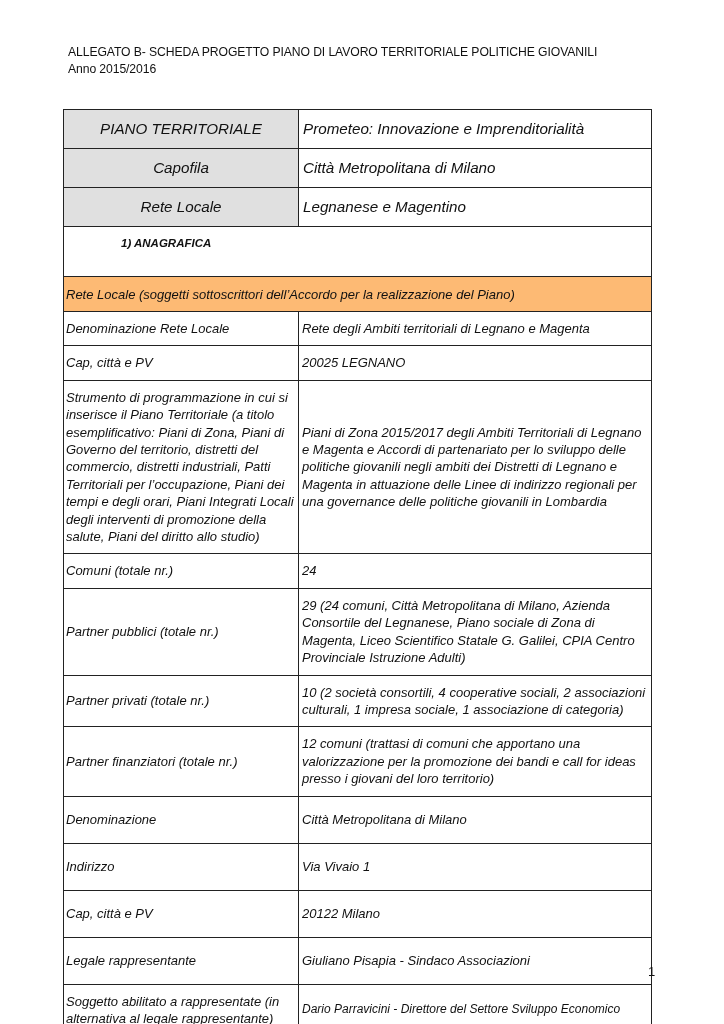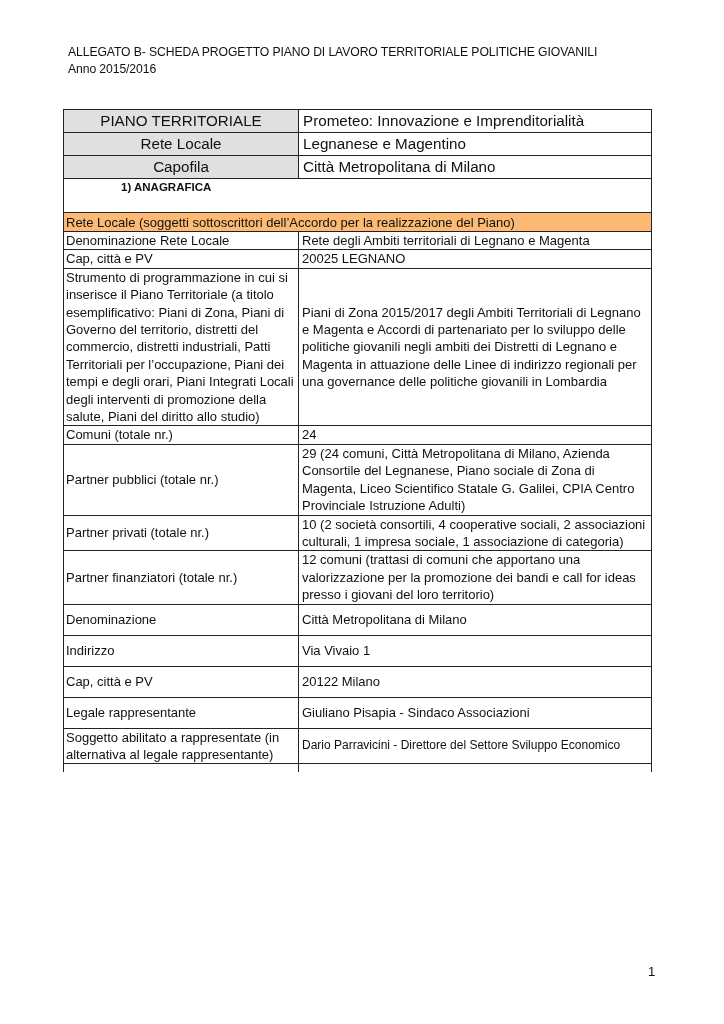--- a/index.html
+++ b/index.html
@@ -2,21 +2,21 @@
 <html><head>
 <meta charset="utf-8">
 <style>
   html, body { margin: 0; padding: 0; }
   body {
     width: 724px; height: 1024px; background: #ffffff; position: relative;
     font-family: "Liberation Sans", sans-serif; color: #111; overflow: hidden;
   }
   .doc-header { position: absolute; left: 68px; top: 44px; font-size: 12.2px; font-weight: normal; line-height: 17px; letter-spacing: -0.1px; }
   .tbl { position: absolute; left: 63px; top: 109px; width: 588px; border-collapse: collapse; table-layout: fixed; }
-  .tbl td { border: 1.3px solid #222; padding: 0 2px; vertical-align: middle; font-size: 13px; line-height: 17.4px; }
+  .tbl td { border: 1.3px solid #222; padding: 8px 2px; vertical-align: middle; font-size: 13px; line-height: 17.4px; font-style: italic; }
   .tbl col.c1 { width: 235px; }
   .tbl col.c2 { width: 353px; }
   .hdr td { font-size: 15.2px; height: 22px; line-height: 20px; }
   .hdr td.k { background: #e0e0e0; text-align: center; }
   .hdr td.v { padding-left: 4px; }
   .sec-title td { height: 33px; vertical-align: top; border-bottom: 1.3px solid #222; }
   .sec-title span { display: block; font-weight: bold; font-size: 11.5px; padding-left: 55px; padding-top: 1px; line-height: 14px; }
   .gray td { background: #fdba74; height: 18px; line-height: 17px; }
   .r td.v { padding-left: 3px; }
   .tall-c td { height: 30px; }
@@ -36,26 +36,26 @@
   <colgroup>
       <col class="c1">
       <col class="c2">
     </colgroup>
   <tbody>
     <tr class="hdr">
       <td class="k">PIANO TERRITORIALE</td>
       <td class="v">Prometeo: Innovazione e Imprenditorialità</td>
     </tr>
     <tr class="hdr">
+      <td class="k">Capofila</td>
+      <td class="v">Città Metropolitana di Milano</td>
+    </tr>
+    <tr class="hdr">
       <td class="k">Rete Locale</td>
       <td class="v">Legnanese e Magentino</td>
-    </tr>
-    <tr class="hdr">
-      <td class="k">Capofila</td>
-      <td class="v">Città Metropolitana di Milano</td>
     </tr>
     <tr class="sec-title">
       <td colspan="2">
           <span>1) ANAGRAFICA</span>
         </td>
     </tr>
 
     <tr class="gray">
       <td colspan="2">Rete Locale (soggetti sottoscrittori dell’Accordo per la realizzazione del Piano)</td>
     </tr>

